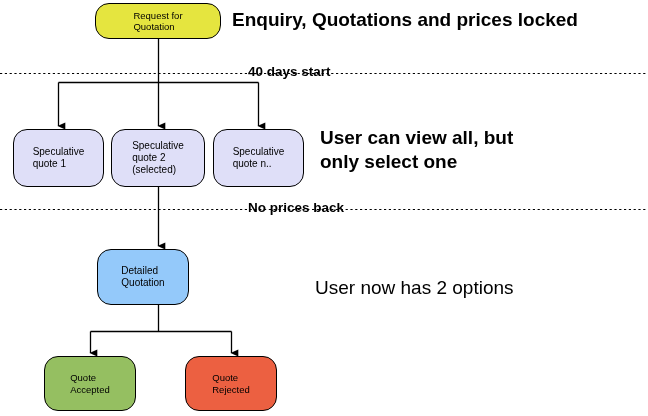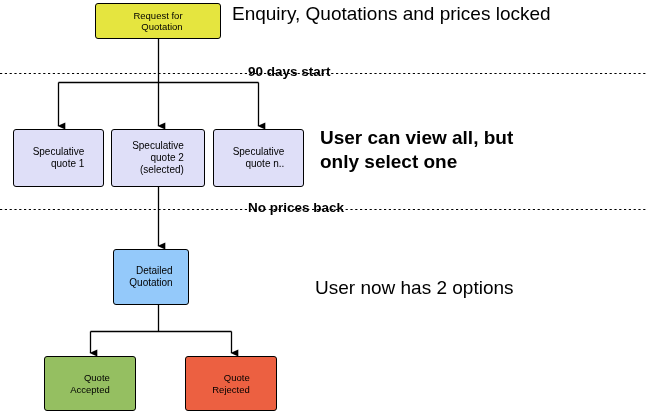--- a/index.html
+++ b/index.html
@@ -21,56 +21,56 @@
     position: absolute;
     left: 0;
     top: 0;
     width: 648px;
     height: 416px;
   }
   .node {
     position: absolute;
     box-sizing: border-box;
     border: 1.4px solid #000000;
-    border-radius: 3px;
+    border-radius: 14px;
     display: flex;
     align-items: center;
     justify-content: center;
-    text-align: right;
+    text-align: left;
     line-height: 1.18;
     color: #000000;
     z-index: 3;
   }
   .node-label {
     display: block;
     white-space: pre-line;
   }
   .node-yellow  { background: #e5e53f; }
   .node-lav     { background: #dfdff8; }
   .node-blue    { background: #94c9fa; }
   .node-green   { background: #95bf61; }
   .node-red     { background: #ec6041; }
 
   .node-top    { left: 95px;  top: 3px;   width: 126px; height: 36px; font-size: 9.5px; }
   .node-spec1  { left: 13px;  top: 129px; width: 91px;  height: 58px; font-size: 10px; }
   .node-spec2  { left: 111px; top: 129px; width: 94px;  height: 58px; font-size: 10px; }
   .node-spec3  { left: 213px; top: 129px; width: 91px;  height: 58px; font-size: 10px; }
-  .node-detail { left: 113px; top: 249px; width: 76px;  height: 56px; font-size: 10px; }
+  .node-detail { left: 97px; top: 249px; width: 92px;  height: 56px; font-size: 10px; }
   .node-acc    { left: 44px;  top: 356px; width: 92px;  height: 55px; font-size: 9.5px; }
   .node-rej    { left: 185px; top: 356px; width: 92px;  height: 55px; font-size: 9.5px; }
 
   .side-note {
     position: absolute;
     color: #000000;
     font-size: 19px;
     line-height: 1.28;
     white-space: pre-line;
     z-index: 3;
   }
-  .note-1 { left: 232px; top: 2px; }
+  .note-1 { left: 232px; top: 8px; font-weight: bold; }
   .note-2 { left: 320px; top: 126px; font-weight: bold; }
   .note-3 { left: 315px; top: 276px; text-align: center; }
 
   .divider-label {
     position: absolute;
     font-size: 13.5px;
     font-weight: bold;
     color: #000000;
     background: transparent;
     z-index: 4;
@@ -140,21 +140,21 @@
   <div class="node node-green node-acc">
     <span class="node-label">Quote
 Accepted</span>
   </div>
 
   <div class="node node-red node-rej">
     <span class="node-label">Quote
 Rejected</span>
   </div>
 
-  <div class="divider-label dl-1">90 days start</div>
+  <div class="divider-label dl-1">40 days start</div>
   <div class="divider-label dl-2">No prices back</div>
 
   <div class="side-note note-1">Enquiry, Quotations and prices locked</div>
   <div class="side-note note-2">User can view all, but
 only select one</div>
   <div class="side-note note-3">User now has 2 options</div>
 
 </div>
 
 </body></html>

